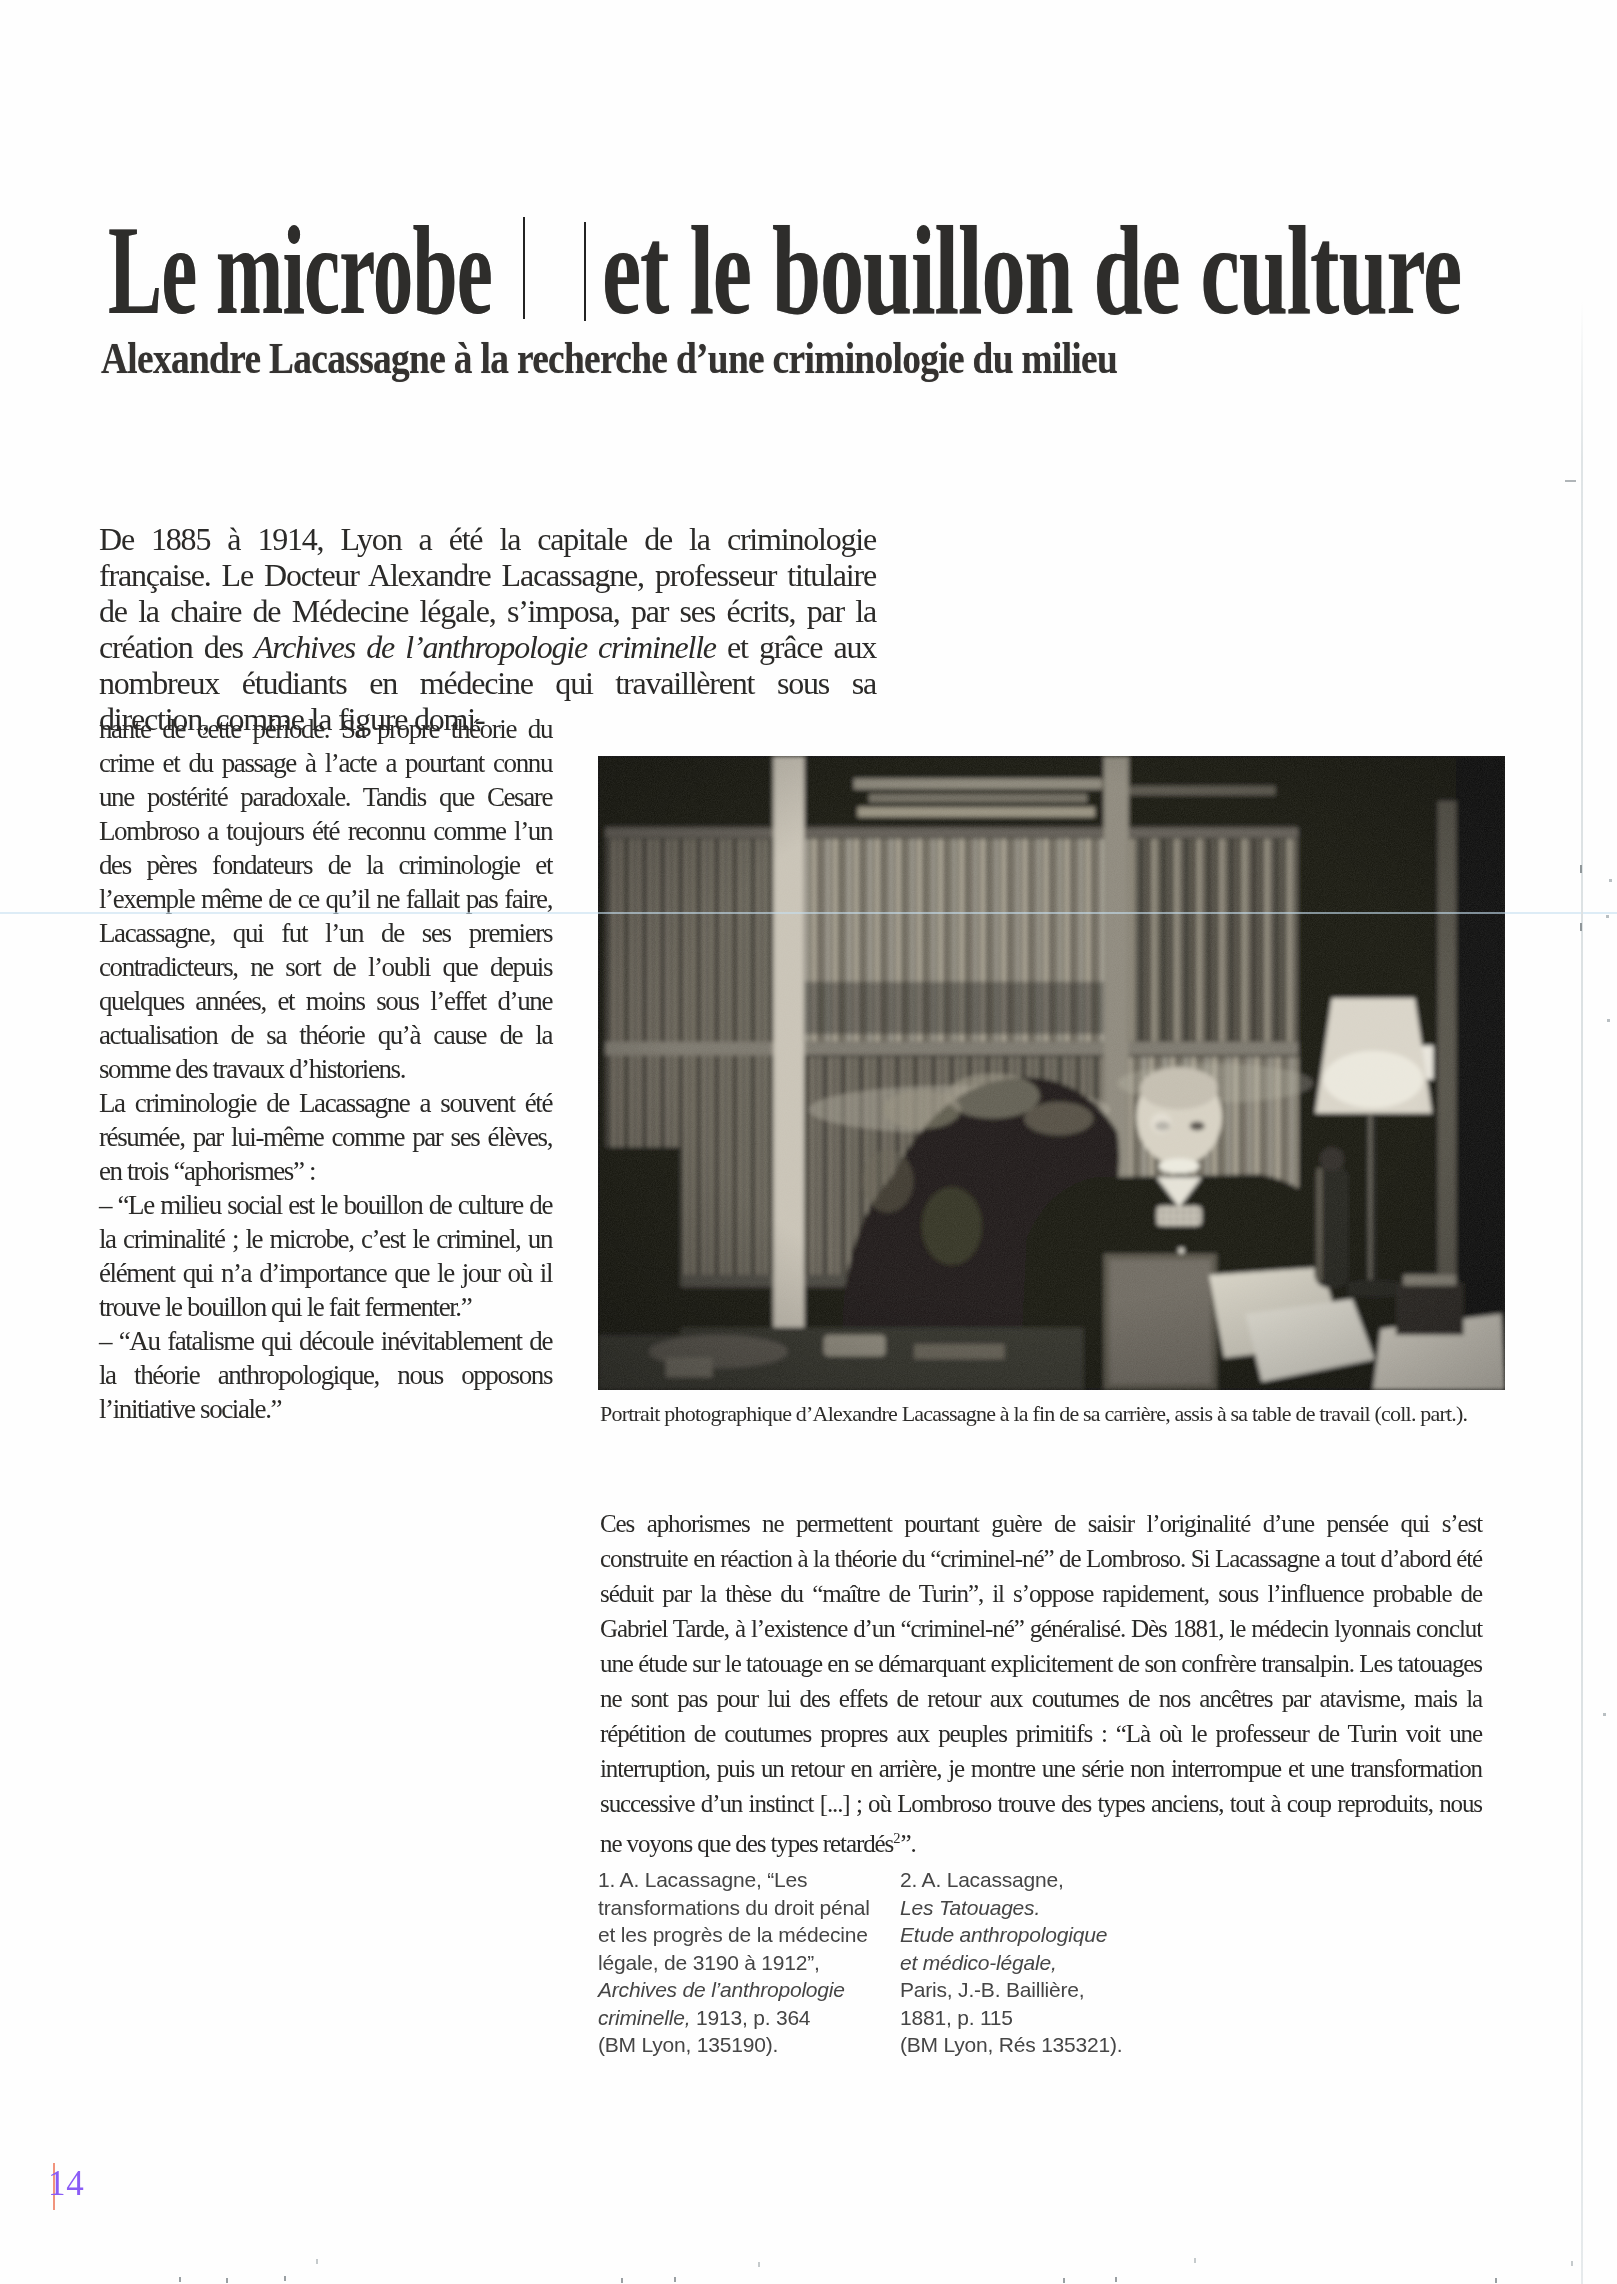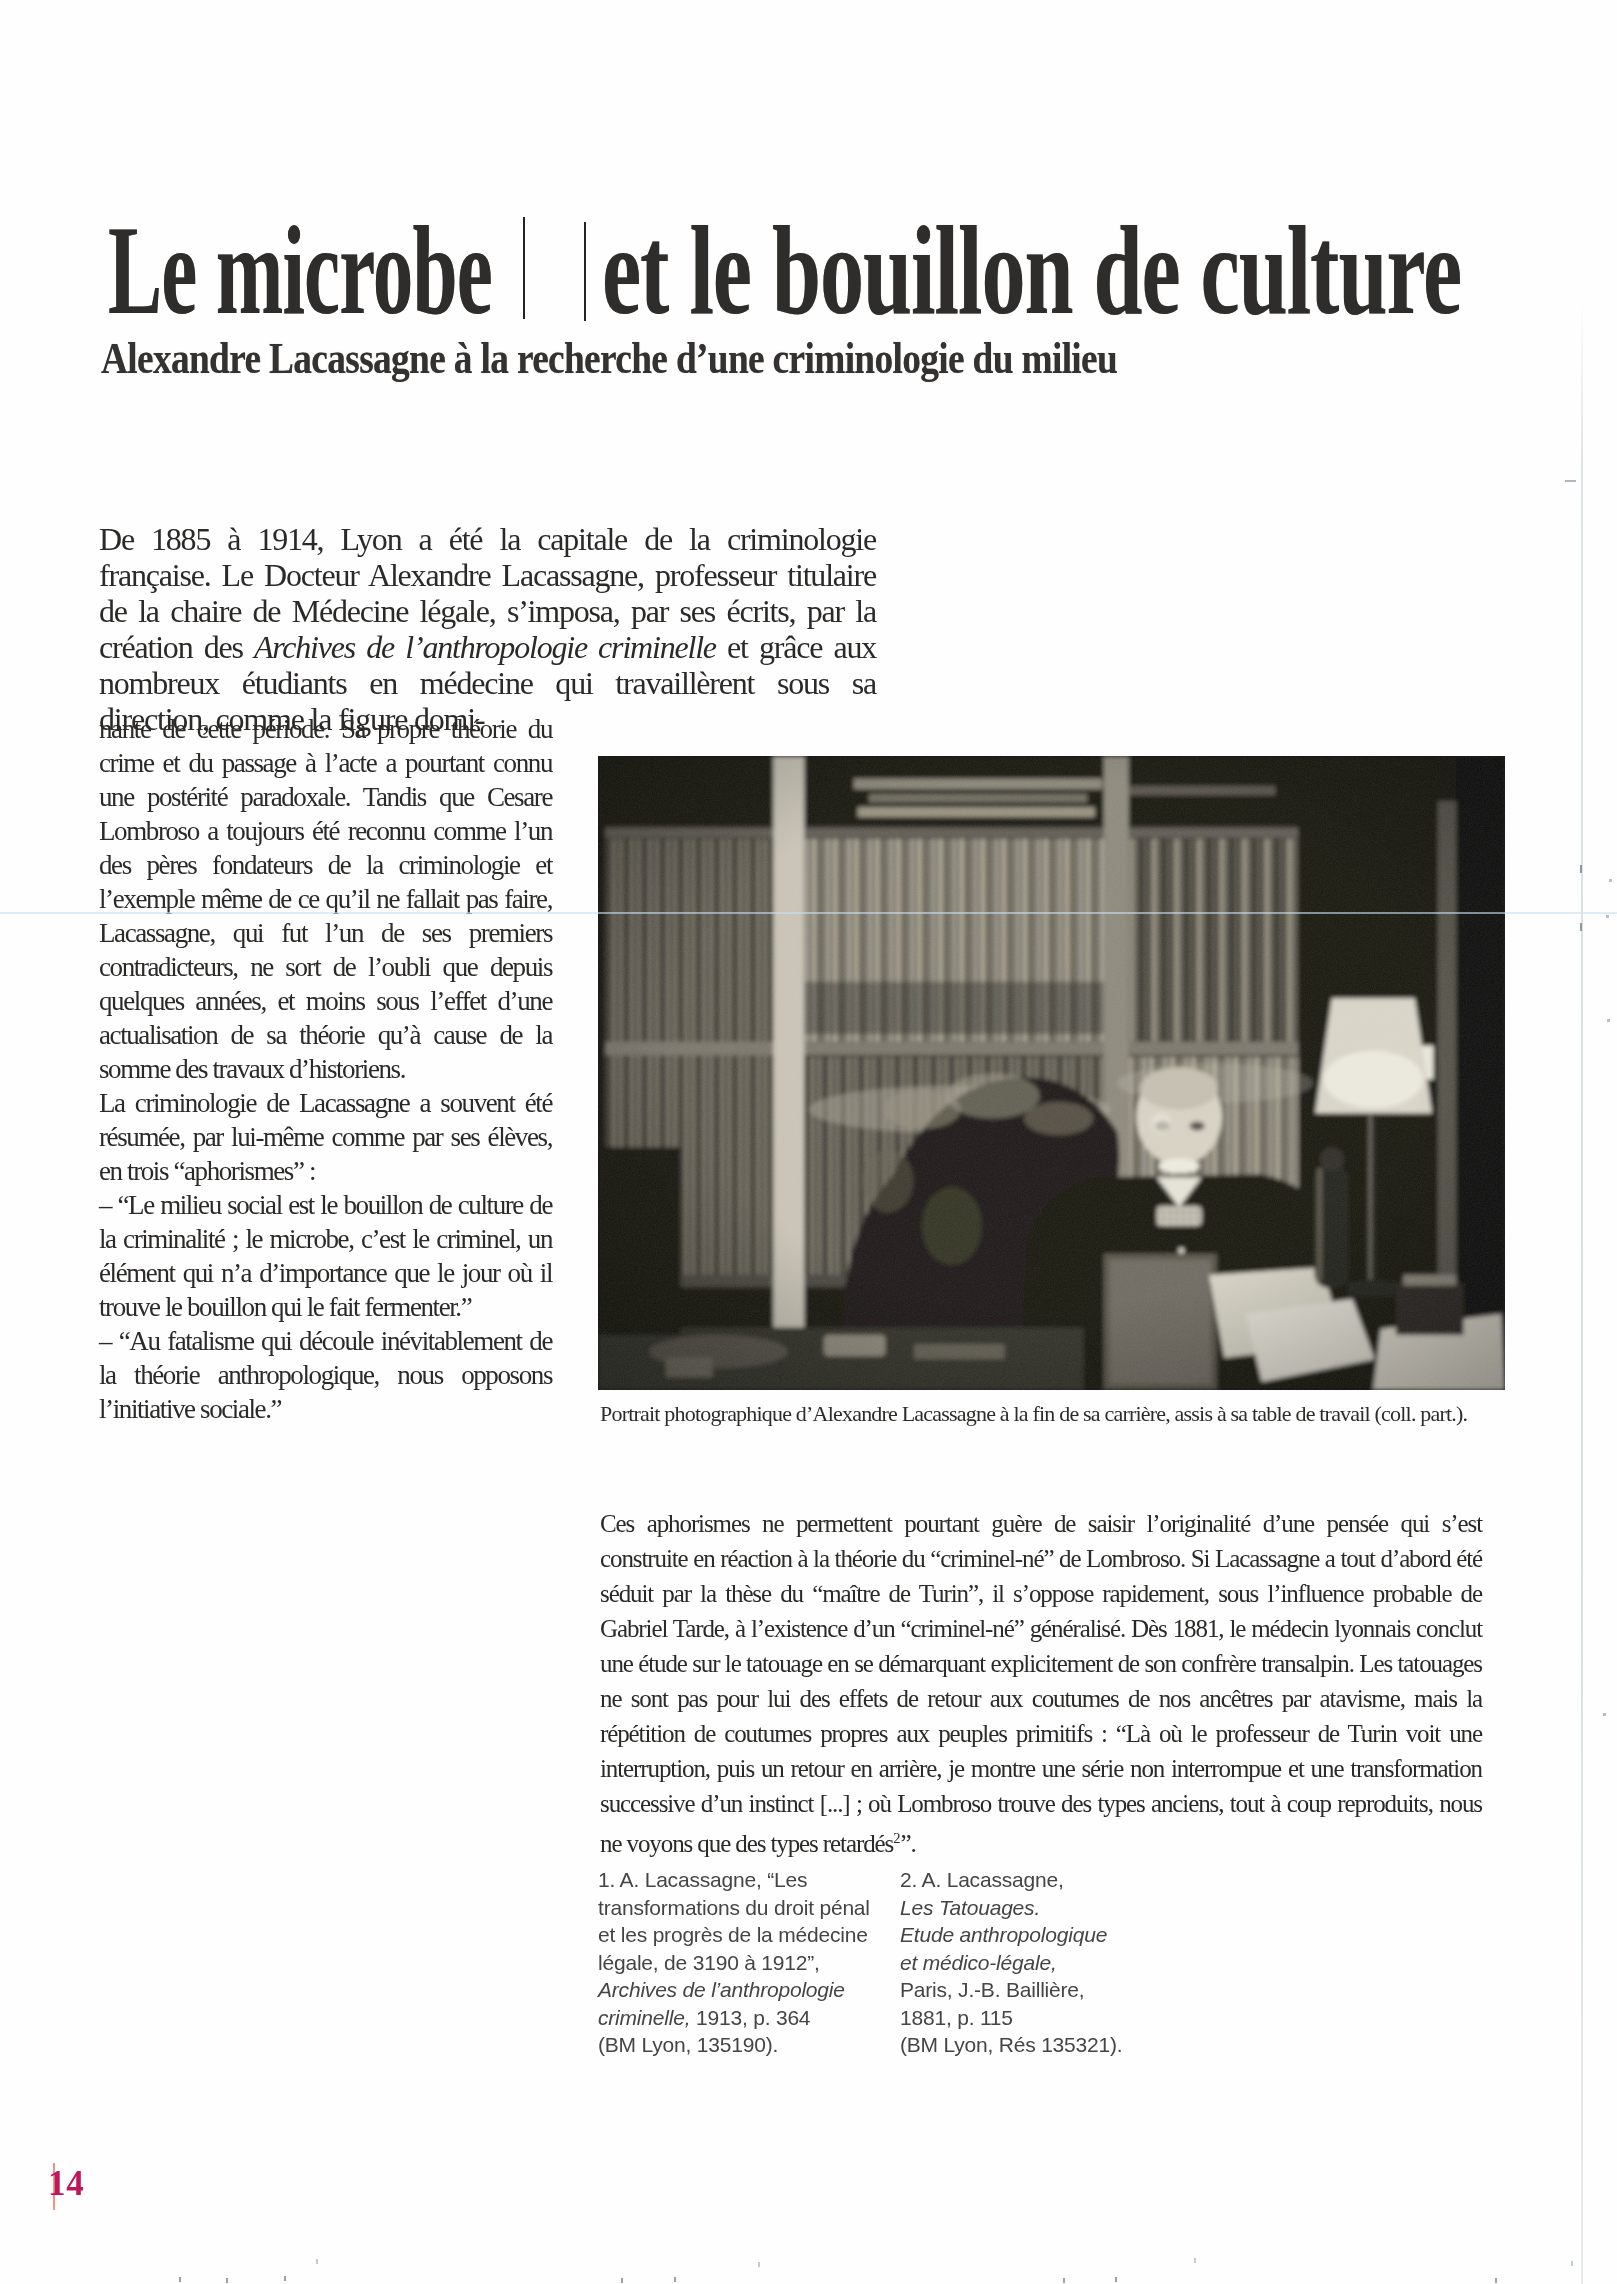--- a/index.html
+++ b/index.html
@@ -52,22 +52,22 @@
   }
   .fn1{left:598px;width:286px;}
   .fn2{left:894px;width:248px;margin-left:6px;}
   .footnote .it{font-style:italic;}
   .footnote div{white-space:nowrap;}
   
   .photo{position:absolute;left:598px;top:756px;width:907px;height:634px;margin:0;}
   .photo svg{display:block;width:100%;height:100%;}
   
   .page-num{
-    position:absolute;left:48px;top:2164px;font-size:35px;font-weight:bold;
-    color:#be185d;letter-spacing:0.8px;
+    position:absolute;left:48px;top:2164px;font-size:35px;font-weight:normal;
+    color:#8b5cf6;letter-spacing:0.8px;
   }
   .page-num-line{position:absolute;left:53px;top:2163px;width:2.3px;height:47px;background:rgba(238,129,102,.85);}
   
   .scanline-h{position:absolute;left:0;top:912px;width:1617px;height:2.3px;background:rgba(199,224,240,.6);z-index:6;}
   .scanline-v{position:absolute;left:1581px;top:301px;width:1.5px;height:1983px;z-index:6;
     background:linear-gradient(to bottom, rgba(223,228,230,0), #dfe4e6 8%, #d9dfe1 60%, #e6eaec);}
   .vtick{position:absolute;background:#8f9699;width:2.3px;height:7.5px;z-index:7;}
   .speck{position:absolute;width:3px;height:3px;background:#b9bfc2;z-index:7;}
   .dash{position:absolute;width:10.5px;height:2.3px;background:#b0b5b8;z-index:7;}
   .btick{position:absolute;width:1.5px;height:5.3px;background:#9aa0a3;z-index:7;}

